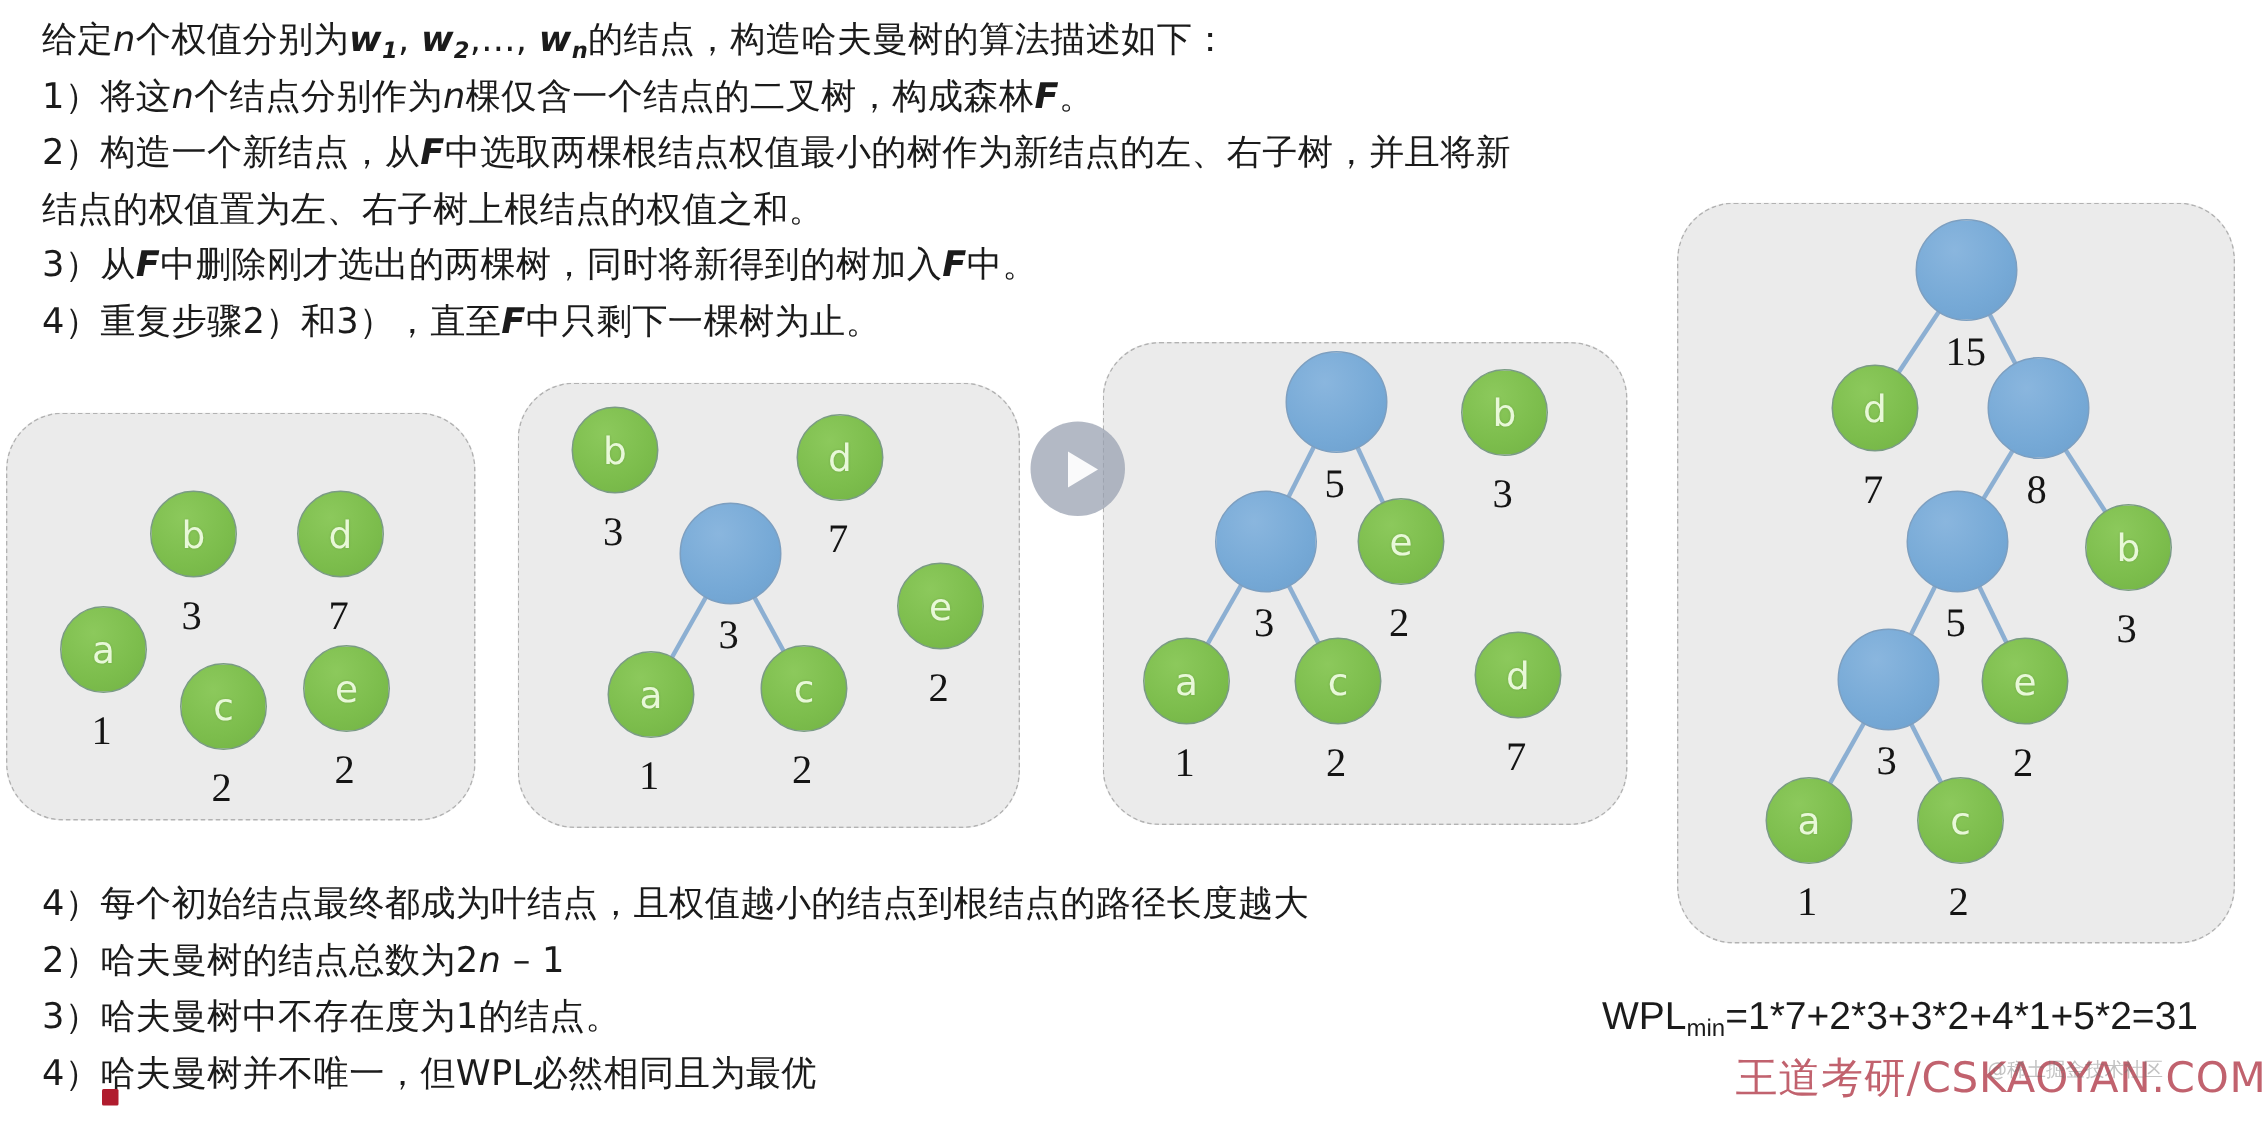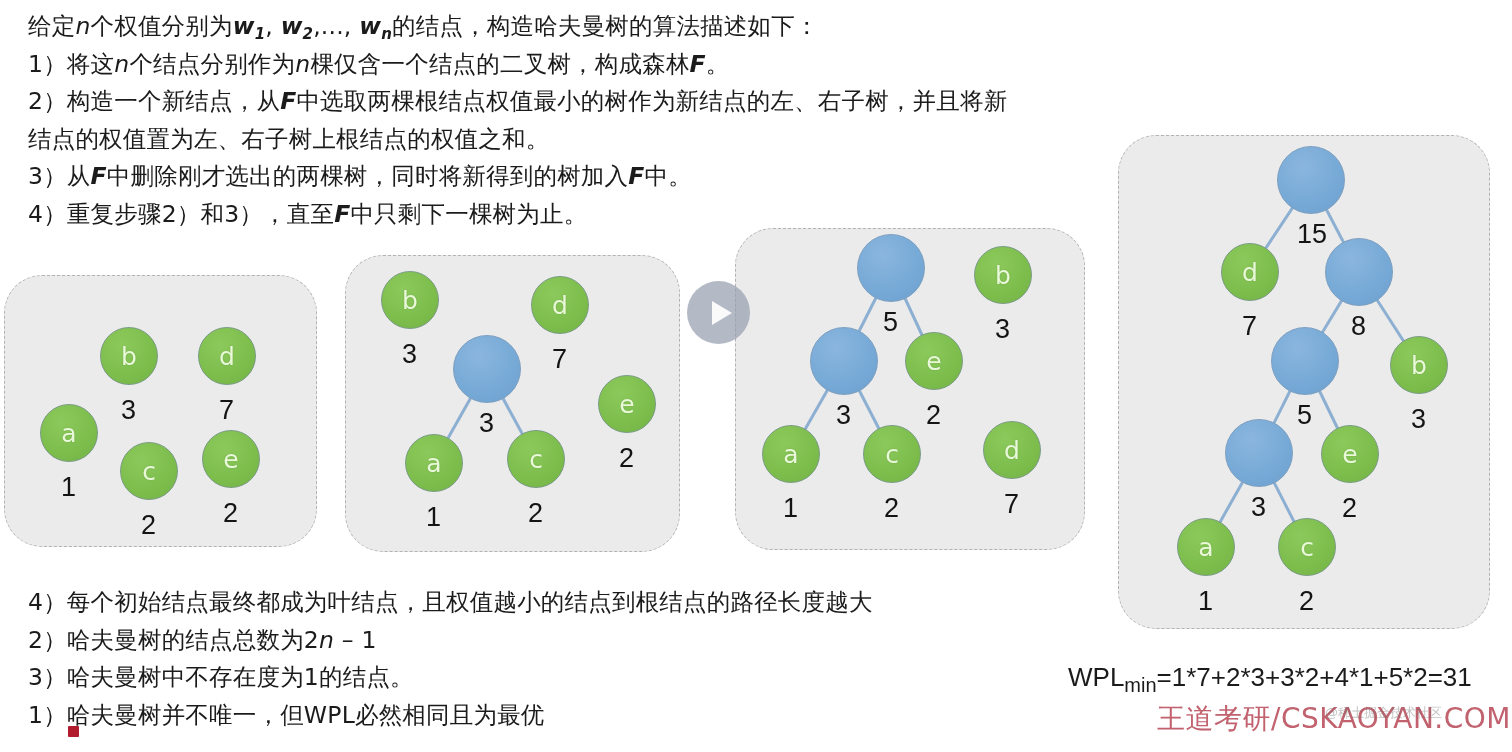--- a/index.html
+++ b/index.html
@@ -91,21 +91,21 @@
     border: 1.5px solid #7a9b84;
   }
   .node.internal {
     background: radial-gradient(circle at 38% 30%, #8ab6de 0%, #76a9d6 60%, #6c9fcd 100%);
     border: 1.5px solid #7d9fc0;
   }
 
   
   .weight {
     position: absolute;
-    font-family: Liberation Sans, sans-serif;
+    font-family: Liberation Serif, serif;
     font-size: 27px;
     color: #141414;
     white-space: nowrap;
   }
 
   
   #play-overlay {
     position: absolute;
     left: 687px;
     top: 281px;
@@ -129,21 +129,21 @@
   #wpl-formula {
     position: absolute;
     left: 1068px;
     top: 662px;
     font-family: "Liberation Sans", sans-serif;
     font-size: 26px;
     color: #1b1b1b;
     white-space: nowrap;
   }
   #wpl-formula .sb {
-    font-size: 20px;
+    font-size: 16px;
     vertical-align: -0.3em;
   }
 
   
   #brand {
     position: absolute;
     left: 1157px;
     top: 700px;
     font-family: "DejaVu Sans", sans-serif;
     font-size: 28px;
@@ -170,21 +170,21 @@
   <span class="ln">2）构造一个新结点，从<span class="var nw">F</span>中选取两棵根结点权值最小的树作为新结点的左、右子树，并且将新</span>
   <span class="ln">结点的权值置为左、右子树上根结点的权值之和。</span>
   <span class="ln">3）从<span class="var nw">F</span>中删除刚才选出的两棵树，同时将新得到的树加入<span class="var nw">F</span>中。</span>
   <span class="ln">4）重复步骤2）和3），直至<span class="var nw">F</span>中只剩下一棵树为止。</span>
 </div>
 
 <div class="text-block" id="props-text">
   <span class="ln">4）每个初始结点最终都成为叶结点，且权值越小的结点到根结点的路径长度越大</span>
   <span class="ln">2）哈夫曼树的结点总数为2<span class="var">n</span> – 1</span>
   <span class="ln">3）哈夫曼树中不存在度为1的结点。</span>
-  <span class="ln">1）哈夫曼树并不唯一，但WPL必然相同且为最优</span>
+  <span class="ln">4）哈夫曼树并不唯一，但WPL必然相同且为最优</span>
 </div>
 <div id="red-marker"></div>
 
 <div class="panel" id="panel-1">
     <svg class="edges"></svg>
     <div class="node leaf" style="left: 35px; top: 128px; width: 58px; height: 58px;">a</div>
     <div class="weight" style="left: 56px; top: 196px;">1</div>
     <div class="node leaf" style="left: 95px; top: 51px; width: 58px; height: 58px;">b</div>
     <div class="weight" style="left: 116px; top: 119px;">3</div>
     <div class="node leaf" style="left: 115px; top: 166px; width: 58px; height: 58px;">c</div>

